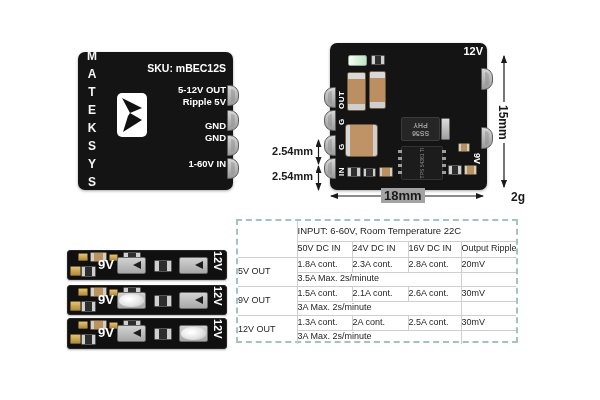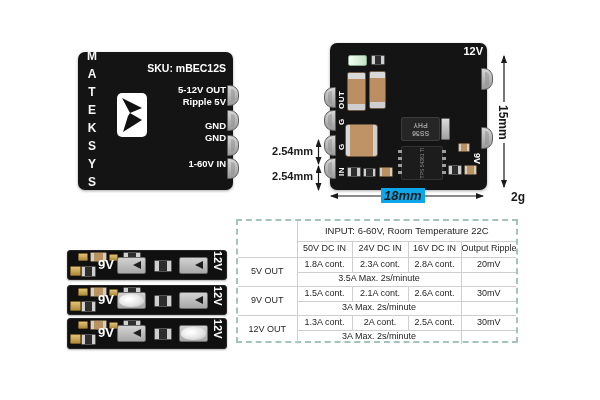--- a/index.html
+++ b/index.html
@@ -60,27 +60,27 @@
   .jpad.p1{left:49px;} .jpad.p2{left:111px;}
   .jpad.open:after{content:"";position:absolute;right:4px;top:3px;width:0;height:0;
         border-top:4px solid transparent;border-bottom:4px solid transparent;border-right:8px solid #1e1e1e;}
   .jpad.bridged:after{content:"";position:absolute;inset:1px;border-radius:45%;
         background:radial-gradient(ellipse at 40% 40%,#ffffff 8%,#e4e4e4 55%,#b8b8b8);}
 
   
   .dim{position:absolute;color:#1a1a1a;font-weight:bold;}
   #svg-annot{position:absolute;left:0;top:0;pointer-events:none;}
   .dimlab-v{writing-mode:vertical-rl;background:#fff;padding:3px 0;}
-  .dimlab-h{background:#0ea5e9;padding:0 3px;font-style:italic;}
+  .dimlab-h{background:#a3a3a3;padding:0 3px;}
 
   
   .spec-wrap{position:absolute;left:236px;top:219px;width:282px;height:124px;
              border:2px dashed #a3c4bc;background:#fff;box-sizing:border-box;}
   table.spec{border-collapse:collapse;width:100%;height:100%;table-layout:fixed;font-size:9px;color:#1f1f1f;}
-  table.spec td{text-align:center;vertical-align:middle;padding:0;line-height:1.1;overflow:hidden;white-space:nowrap;}
+  table.spec td{vertical-align:middle;padding:0;line-height:1.1;overflow:hidden;white-space:nowrap;}
   td.bl{border-left:1px solid #cfcfcf;}
   td.bt{border-top:1px solid #cfcfcf;}
   td.ttl{font-size:9.5px;}
 </style>
 </head>
 <body>
 
 <div id="stage">
 
   <div class="module" style="left:78px;top:52px;width:155px;height:138px;">

